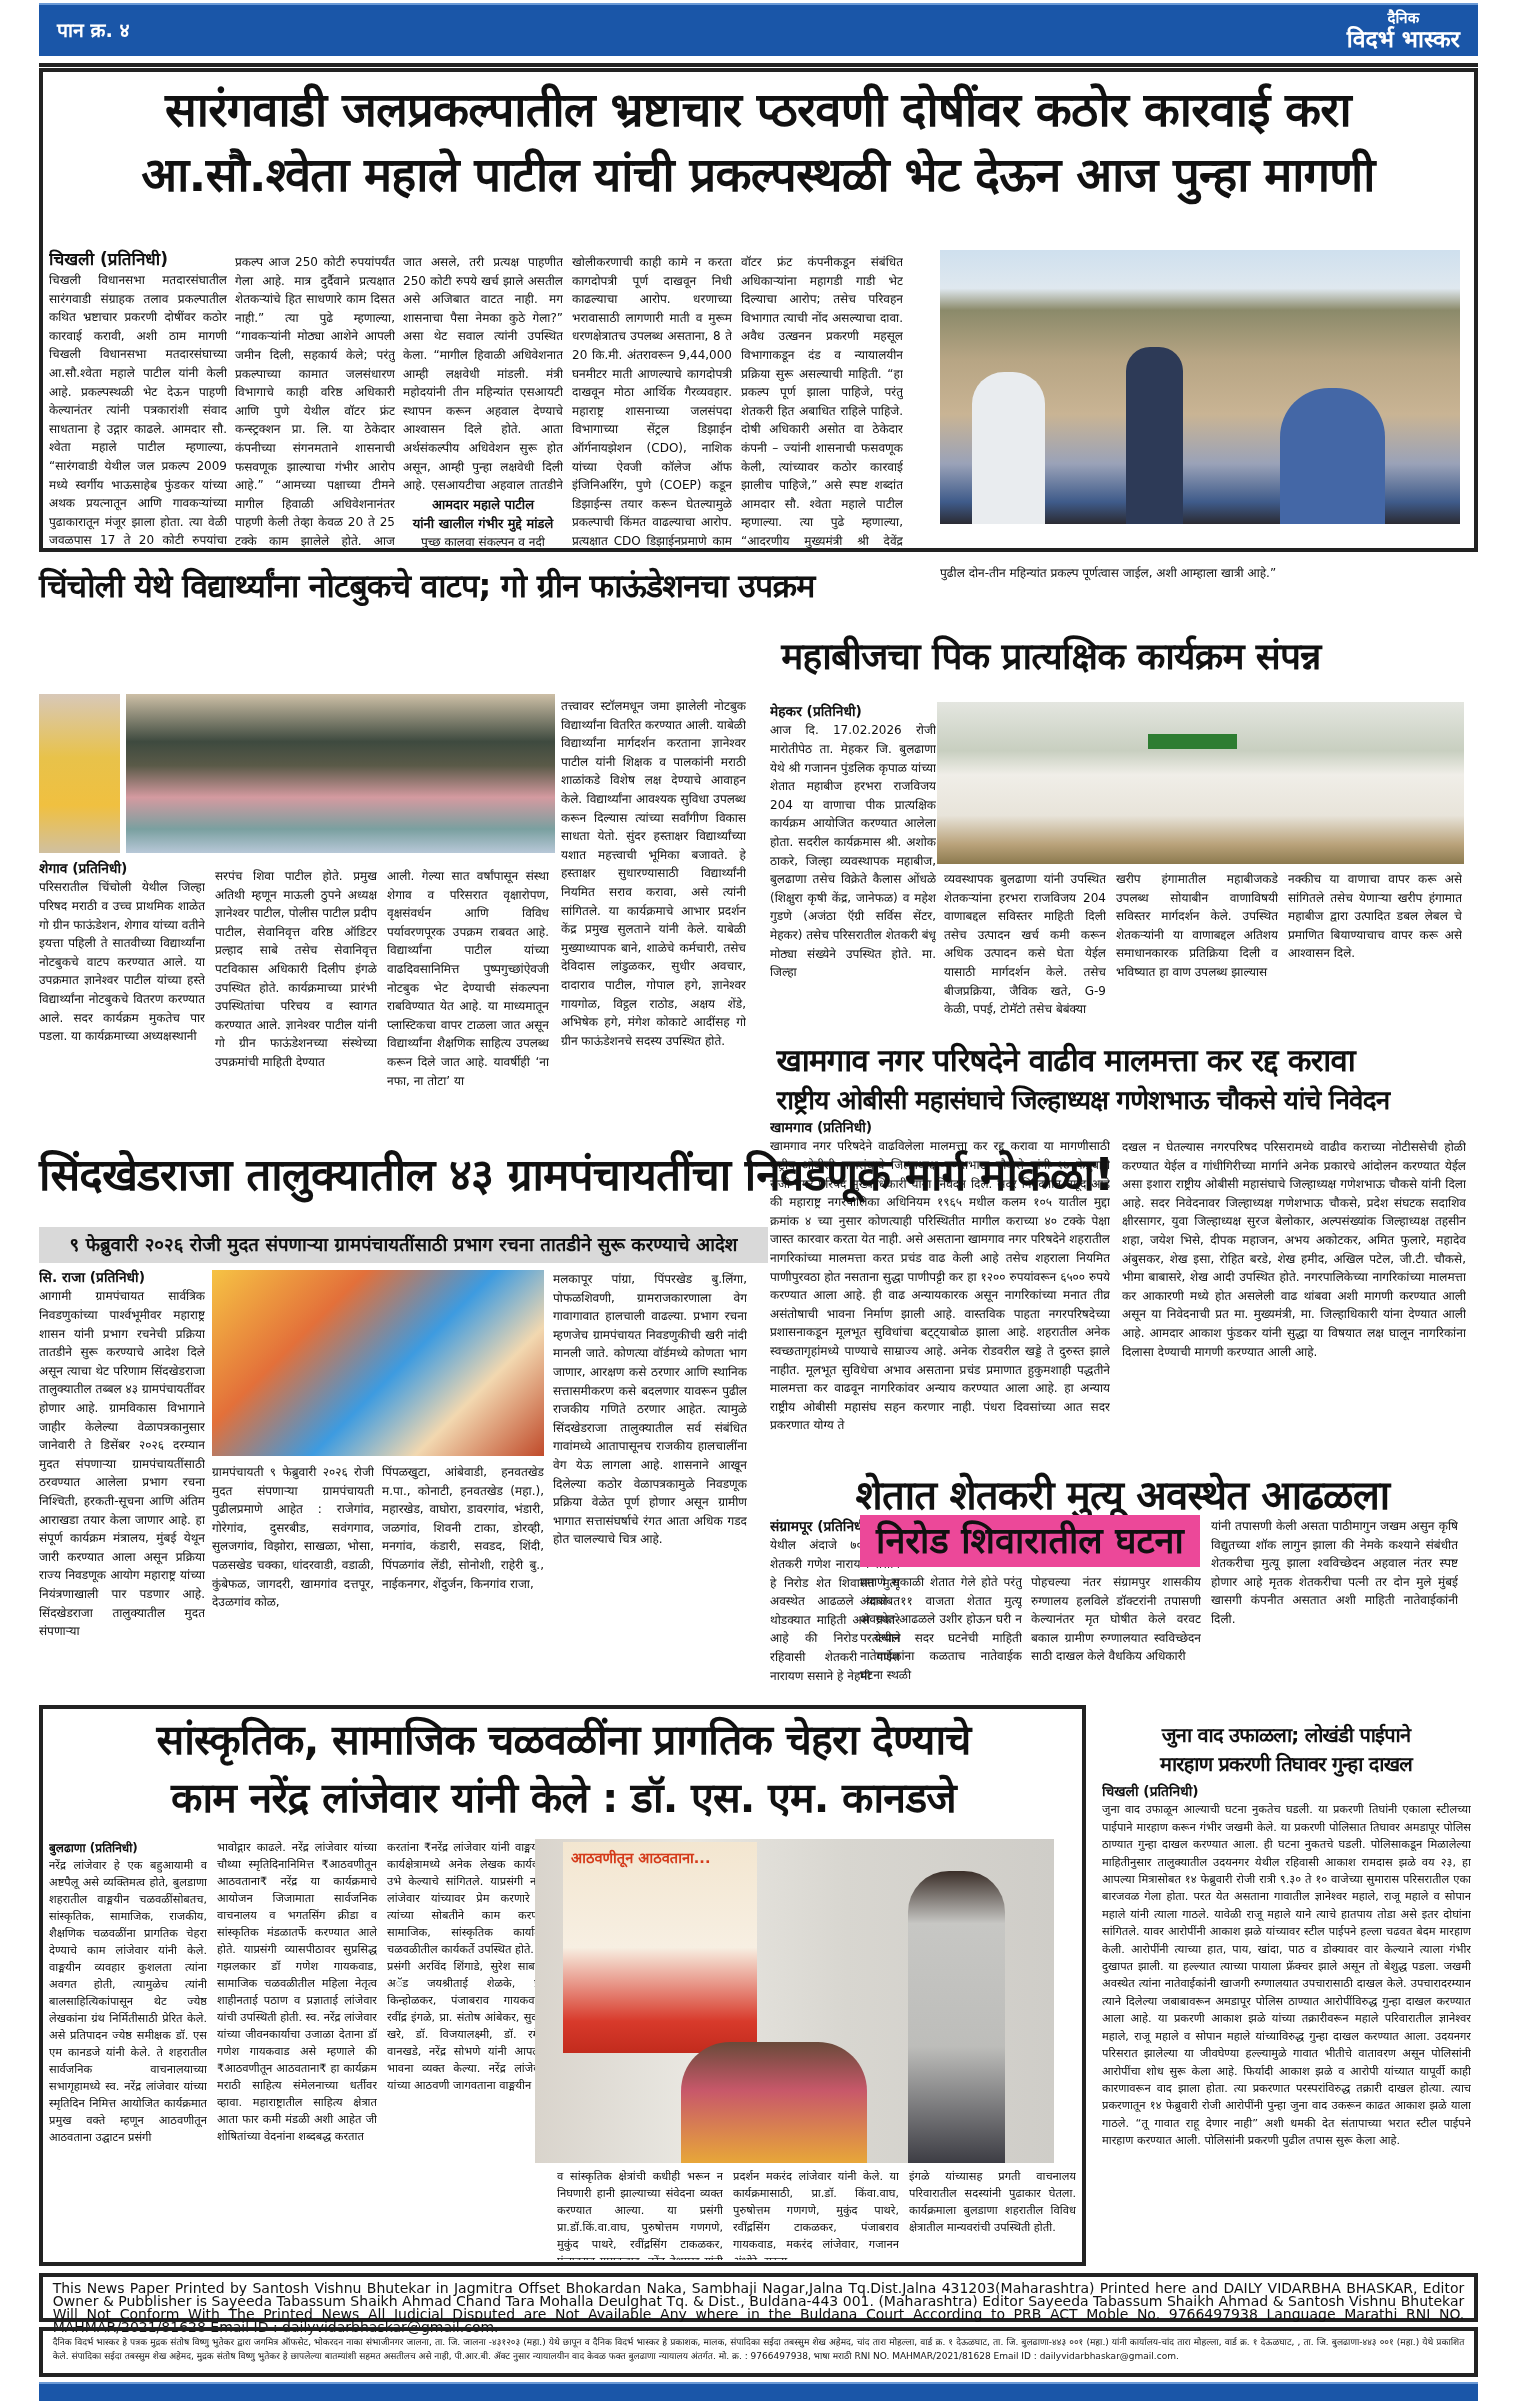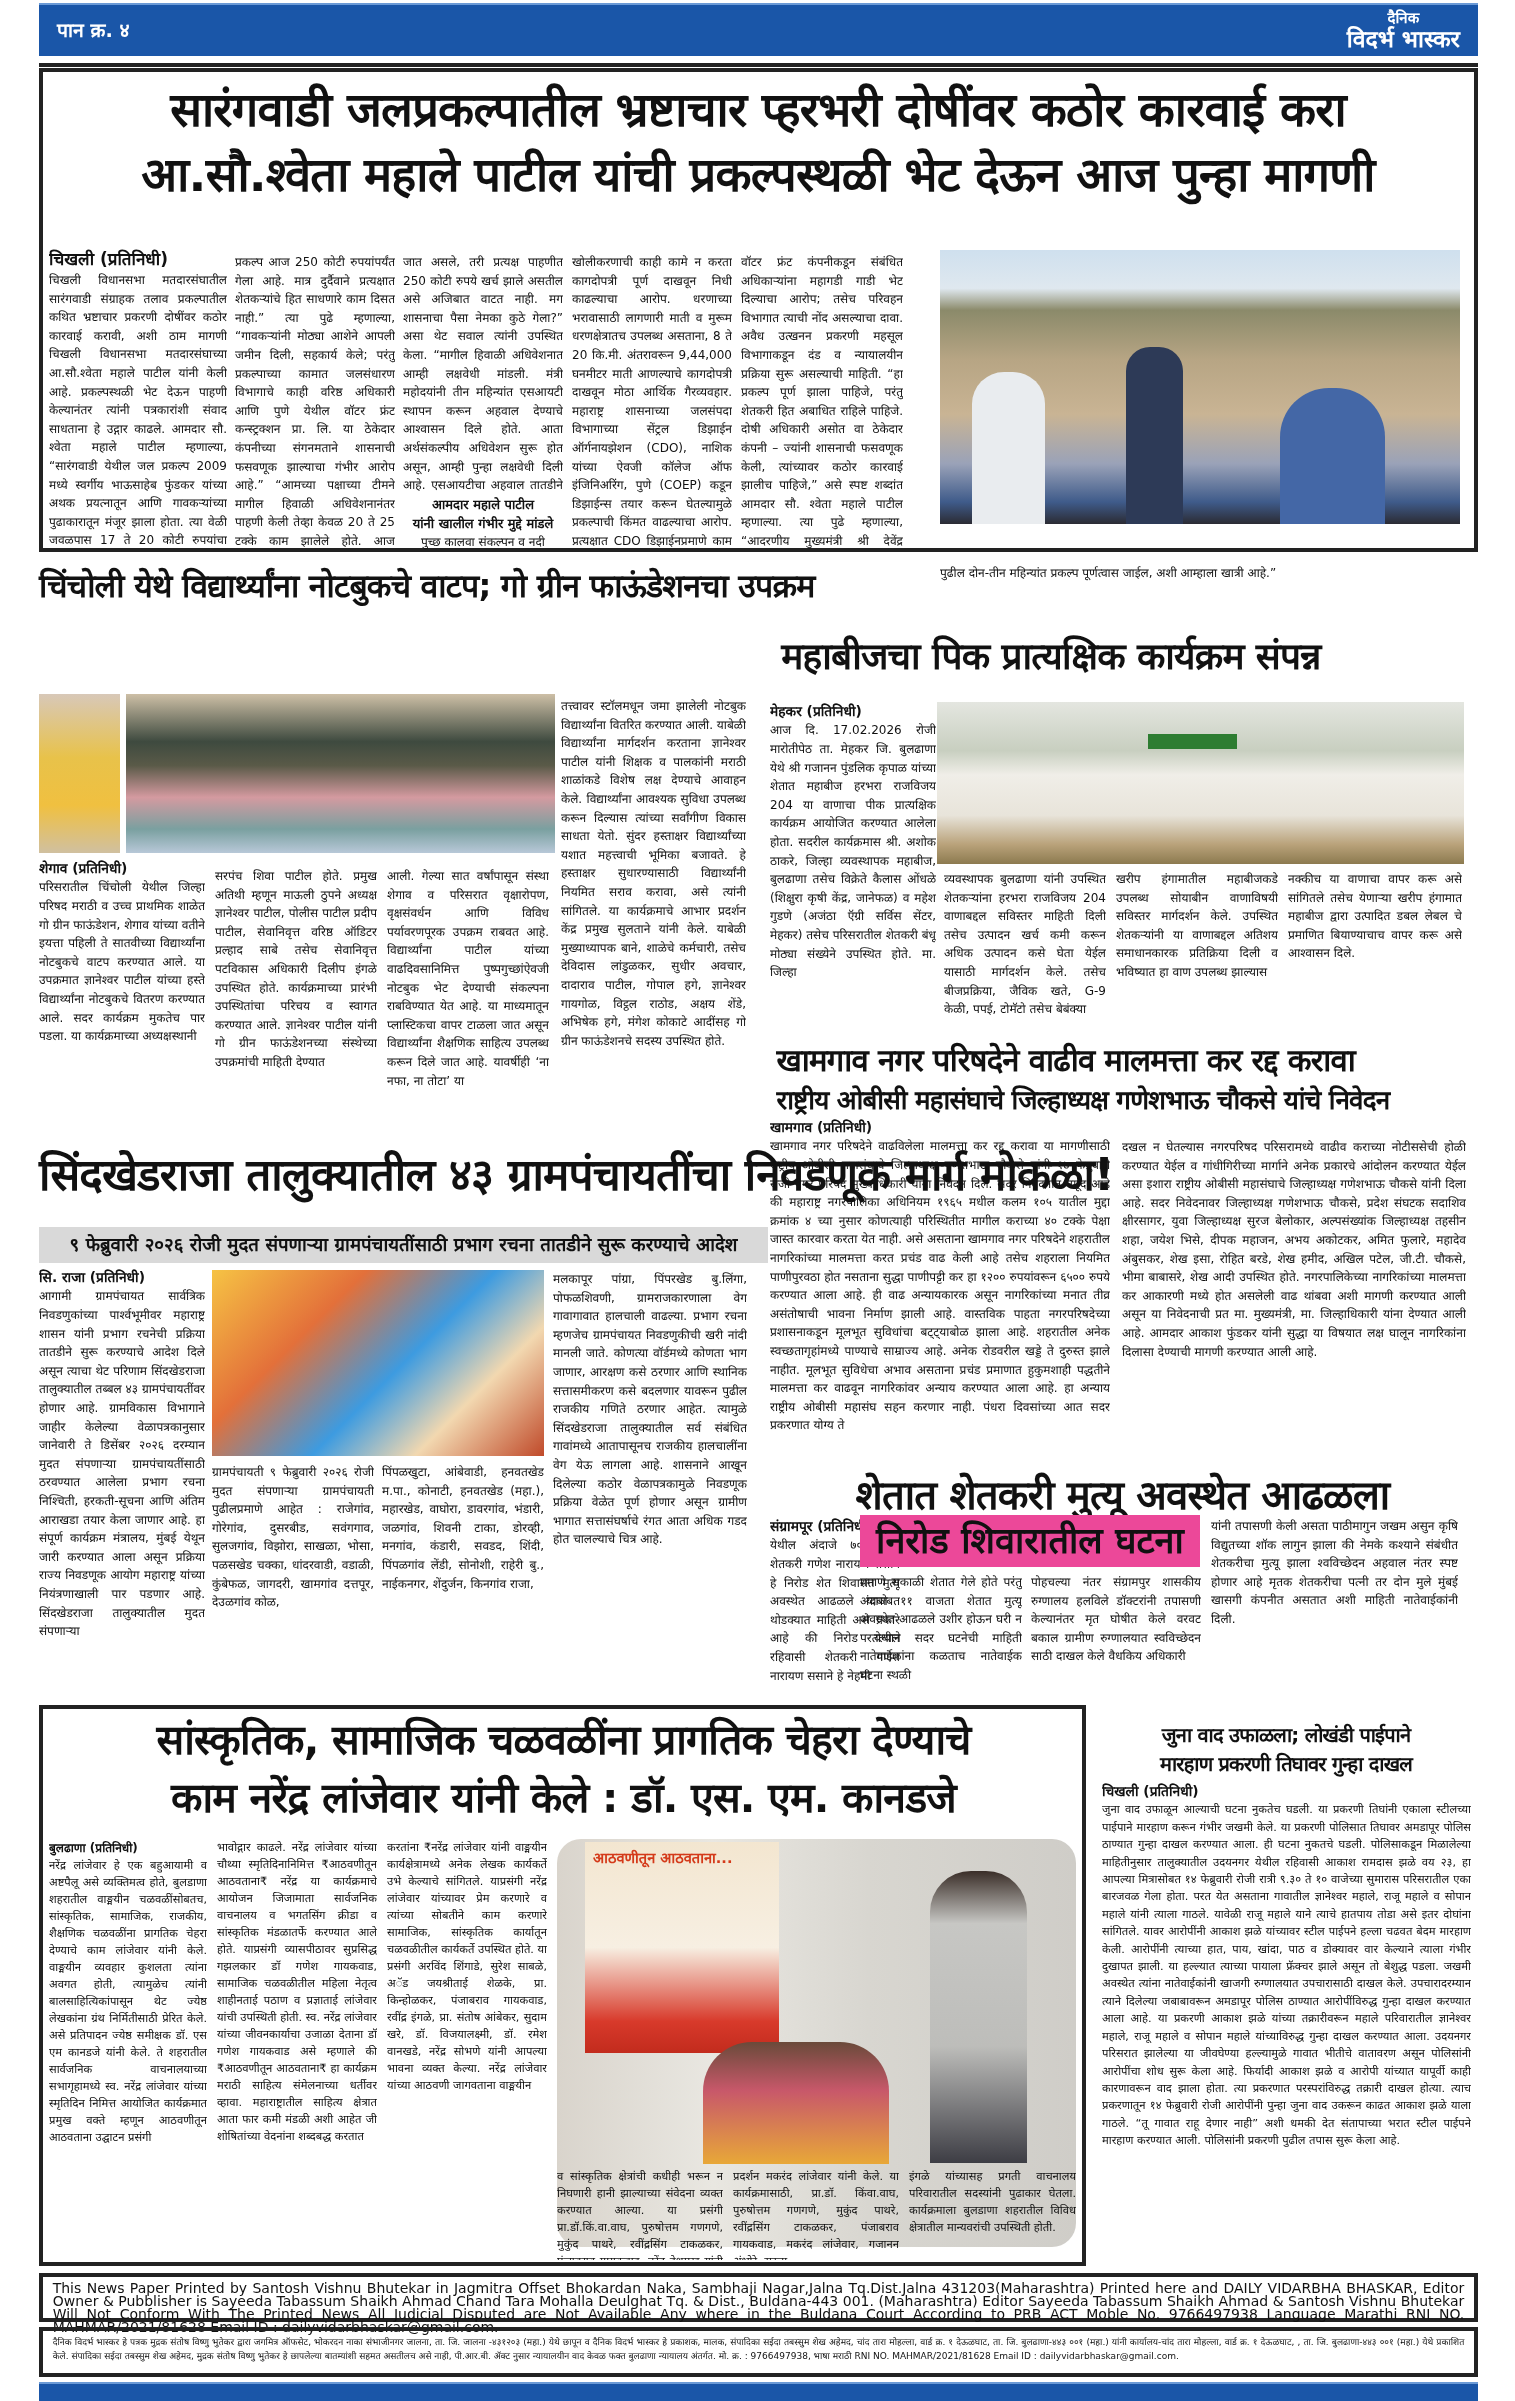--- a/index.html
+++ b/index.html
@@ -34,21 +34,21 @@
 <div class="masthead">
   <span class="page-no">पान क्र. ४</span>
   <span class="brand">
     <span class="small">दैनिक</span>
     <span class="big">विदर्भ भास्कर</span>
   </span>
 </div>
 <div class="rule" style="top:63px;"></div>
 
 <div class="box" style="left:39px; top:68px; width:1439px; height:484px;"></div>
-<div class="headline" style="left:49px; top:78px; width:1418px; font-size:47px; line-height:63px;">सारंगवाडी जलप्रकल्पातील भ्रष्टाचार प्हरभरी दोषींवर कठोर कारवाई करा</div>
+<div class="headline" style="left:49px; top:78px; width:1418px; font-size:47px; line-height:63px;">सारंगवाडी जलप्रकल्पातील भ्रष्टाचार प्ठरवणी दोषींवर कठोर कारवाई करा</div>
 <div class="headline" style="left:49px; top:143px; width:1418px; font-size:47px; line-height:63px;">आ.सौ.श्वेता महाले पाटील यांची प्रकल्पस्थळी भेट देऊन आज पुन्हा मागणी</div>
 
 <div class="col" style="left:49px; top:247px; width:178px; height:304px;">
   <span class="dateline">चिखली (प्रतिनिधी)</span>
   <span>चिखली विधानसभा मतदारसंघातील सारंगवाडी संग्राहक तलाव प्रकल्पातील कथित भ्रष्टाचार प्रकरणी दोषींवर कठोर कारवाई करावी, अशी ठाम मागणी चिखली विधानसभा मतदारसंघाच्या आ.सौ.श्वेता महाले पाटील यांनी केली आहे. प्रकल्पस्थळी भेट देऊन पाहणी केल्यानंतर त्यांनी पत्रकारांशी संवाद साधताना हे उद्गार काढले. आमदार सौ. श्वेता महाले पाटील म्हणाल्या, “सारंगवाडी येथील जल प्रकल्प 2009 मध्ये स्वर्गीय भाऊसाहेब फुंडकर यांच्या अथक प्रयत्नातून आणि गावकऱ्यांच्या पुढाकारातून मंजूर झाला होता. त्या वेळी जवळपास 17 ते 20 कोटी रुपयांचा असलेला हा</span>
 </div>
 <div class="col" style="left:235px; top:253px; width:160px; height:298px;">
   <span>प्रकल्प आज 250 कोटी रुपयांपर्यंत गेला आहे. मात्र दुर्दैवाने प्रत्यक्षात शेतकऱ्यांचे हित साधणारे काम दिसत नाही.” त्या पुढे म्हणाल्या, “गावकऱ्यांनी मोठ्या आशेने आपली जमीन दिली, सहकार्य केले; परंतु प्रकल्पाच्या कामात जलसंधारण विभागाचे काही वरिष्ठ अधिकारी आणि पुणे येथील वॉटर फ्रंट कन्स्ट्रक्शन प्रा. लि. या ठेकेदार कंपनीच्या संगनमताने शासनाची फसवणूक झाल्याचा गंभीर आरोप आहे.” “आमच्या पक्षाच्या टीमने मागील हिवाळी अधिवेशनानंतर पाहणी केली तेव्हा केवळ 20 ते 25 टक्के काम झालेले होते. आज जवळपास आठ ते दहा टक्केच काम शिल्लक असल्याचे सांगितले</span>
 </div>
 <div class="col" style="left:403px; top:253px; width:160px; height:243px;">
@@ -156,21 +156,21 @@
 <div class="col" style="left:49px; top:1839px; width:158px; height:421px; font-size:11.3px; line-height:17px;">
   <span class="dateline" style="font-size:12px;line-height:18px;">बुलढाणा (प्रतिनिधी)</span>
   <span>नरेंद्र लांजेवार हे एक बहुआयामी व अष्टपैलू असे व्यक्तिमत्व होते, बुलडाणा शहरातील वाङ्मयीन चळवळींसोबतच, सांस्कृतिक, सामाजिक, राजकीय, शैक्षणिक चळवळींना प्रागतिक चेहरा देण्याचे काम लांजेवार यांनी केले. वाङ्मयीन व्यवहार कुशलता त्यांना अवगत होती, त्यामुळेच त्यांनी बालसाहित्यिकांपासून थेट ज्येष्ठ लेखकांना ग्रंथ निर्मितीसाठी प्रेरित केले. असे प्रतिपादन ज्येष्ठ समीक्षक डॉ. एस एम कानडजे यांनी केले. ते शहरातील सार्वजनिक वाचनालयाच्या सभागृहामध्ये स्व. नरेंद्र लांजेवार यांच्या स्मृतिदिन निमित्त आयोजित कार्यक्रमात प्रमुख वक्ते म्हणून आठवणीतून आठवताना उद्घाटन प्रसंगी</span>
 </div>
 <div class="col" style="left:217px; top:1839px; width:160px; height:421px; font-size:11.3px; line-height:17px;">
   <span>भावोद्गार काढले. नरेंद्र लांजेवार यांच्या चौथ्या स्मृतिदिनानिमित्त ₹आठवणीतून आठवताना₹ नरेंद्र या कार्यक्रमाचे आयोजन जिजामाता सार्वजनिक वाचनालय व भगतसिंग क्रीडा व सांस्कृतिक मंडळातर्फे करण्यात आले होते. याप्रसंगी व्यासपीठावर सुप्रसिद्ध गझलकार डॉ गणेश गायकवाड, सामाजिक चळवळीतील महिला नेतृत्व शाहीनताई पठाण व प्रज्ञाताई लांजेवार यांची उपस्थिती होती. स्व. नरेंद्र लांजेवार यांच्या जीवनकार्याचा उजाळा देताना डॉ गणेश गायकवाड असे म्हणाले की ₹आठवणीतून आठवताना₹ हा कार्यक्रम मराठी साहित्य संमेलनाच्या धर्तीवर व्हावा. महाराष्ट्रातील साहित्य क्षेत्रात आता फार कमी मंडळी अशी आहेत जी शोषितांच्या वेदनांना शब्दबद्ध करतात</span>
 </div>
 <div class="col" style="left:387px; top:1839px; width:160px; height:421px; font-size:11.3px; line-height:17px;">
   <span>करतांना ₹नरेंद्र लांजेवार यांनी वाङ्मयीन कार्यक्षेत्रामध्ये अनेक लेखक कार्यकर्ते उभे केल्याचे सांगितले. याप्रसंगी नरेंद्र लांजेवार यांच्यावर प्रेम करणारे व त्यांच्या सोबतीने काम करणारे सामाजिक, सांस्कृतिक कार्यातून चळवळीतील कार्यकर्ते उपस्थित होते. या प्रसंगी अरविंद शिंगाडे, सुरेश साबळे, अॅड जयश्रीताई शेळके, प्रा. किन्होळकर, पंजाबराव गायकवाड, रवींद्र इंगळे, प्रा. संतोष आंबेकर, सुदाम खरे, डॉ. विजयालक्ष्मी, डॉ. रमेश वानखडे, नरेंद्र सोभणे यांनी आपल्या भावना व्यक्त केल्या. नरेंद्र लांजेवार यांच्या आठवणी जागवताना वाङ्मयीन</span>
 </div>
-<div class="photo" style="left:557px; top:1839px; width:519px; height:408px; background:linear-gradient(90deg,#d9d4cc 0%,#e9e7e1 30%,#d8d6d0 60%,#cfcdc8 100%);border-radius:24px;">
+<div class="photo" style="left:535px; top:1839px; width:519px; height:324px; background:linear-gradient(90deg,#d9d4cc 0%,#e9e7e1 30%,#d8d6d0 60%,#cfcdc8 100%);">
   <div style="position:absolute;left:28px;top:3.2px;width:194px;height:211px;background:linear-gradient(180deg,#f3e6d0 0%,#f7efe2 50%,#d83a2b 85%,#c22b1d 100%);">
     <span style="position:absolute;left:8px;top:4.9px;font-size:14.6px;font-weight:bold;color:#d43a1a;white-space:nowrap;">आठवणीतून आठवताना...</span>
   </div>
   <div style="position:absolute;left:146px;top:203px;width:186px;height:122px;background:linear-gradient(180deg,#6a4a3a 0%,#c8586a 40%,#e8a838 100%);border-radius:49px 49px 0 0;"></div>
   <div style="position:absolute;left:373px;top:32px;width:97px;height:292px;background:linear-gradient(180deg,#3a2e28 0%,#c7c7c4 18%,#bdbdba 60%,#3d3d44 100%);border-radius:41px 41px 0 0;"></div>
 </div>
 <div class="col" style="left:557px; top:2168px; width:166px; height:92px; font-size:11.3px; line-height:17px;">
   <span>व सांस्कृतिक क्षेत्रांची कधीही भरून न निघणारी हानी झाल्याच्या संवेदना व्यक्त करण्यात आल्या. या प्रसंगी प्रा.डॉ.किं.वा.वाघ, पुरुषोत्तम गणगणे, मुकुंद पाथरे, रवींद्रसिंग टाकळकर, पंजाबराव गायकवाड, नरेंद्र देशमुख यांनी केले. तर संचलन प्रिती सिद्धार्थी यांनी व आभार</span>
 </div>
 <div class="col" style="left:733px; top:2168px; width:166px; height:92px; font-size:11.3px; line-height:17px;">

